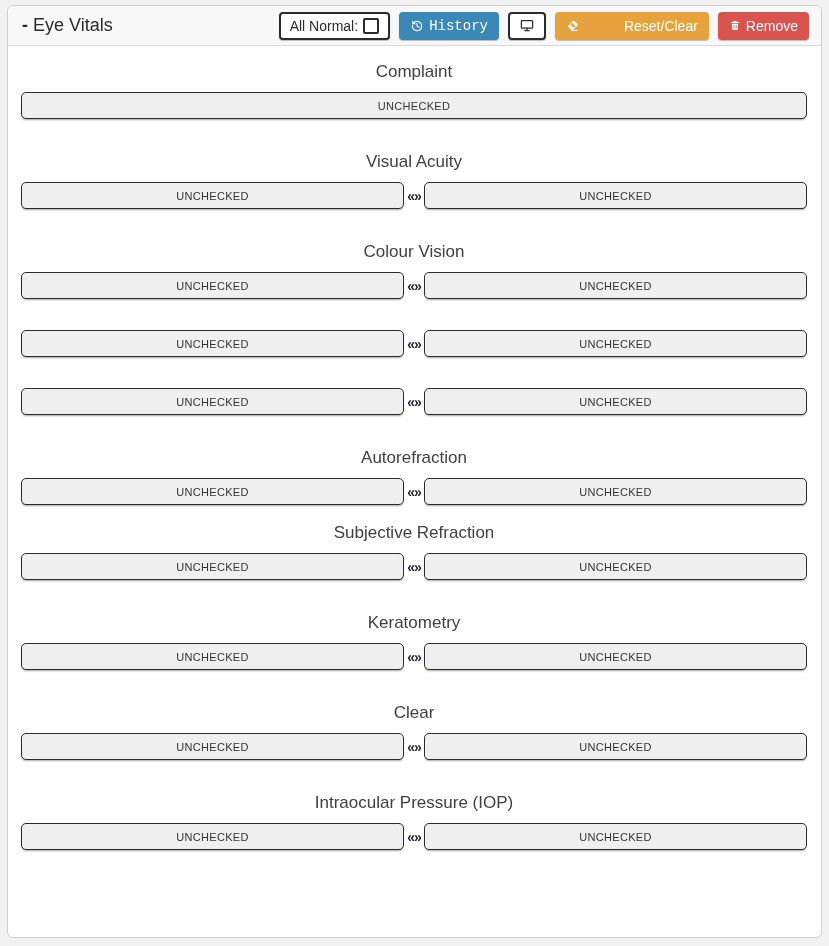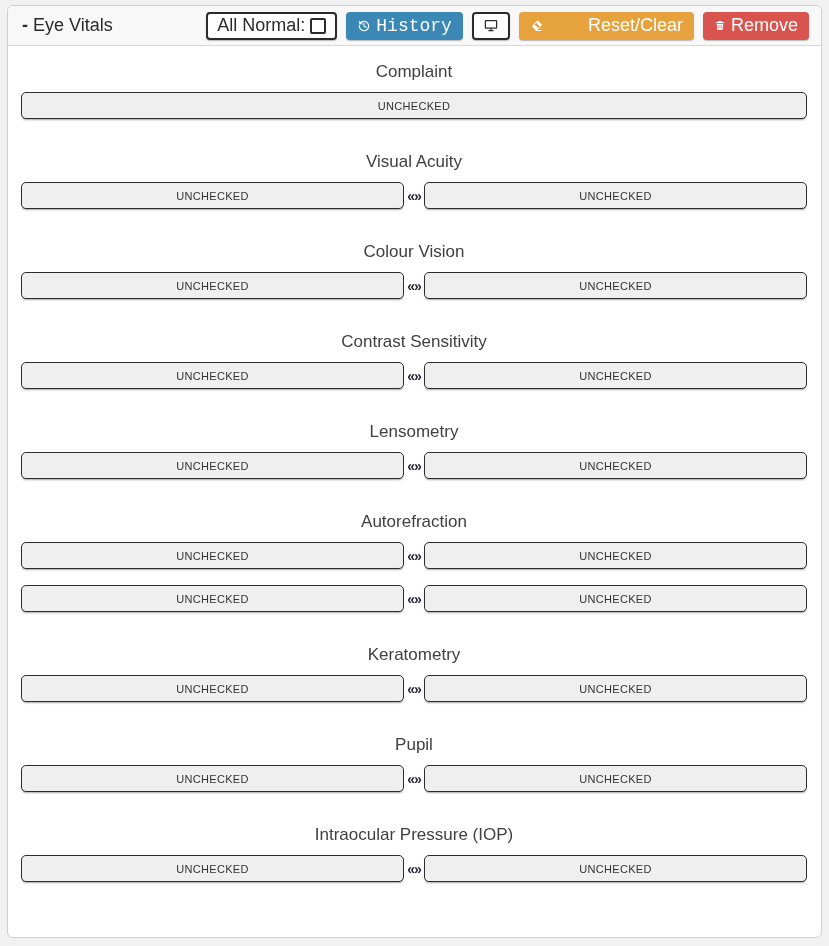--- a/index.html
+++ b/index.html
@@ -38,21 +38,21 @@
     color: #2b2b2b;
   }
   .toolbar { display: flex; align-items: center; gap: 9px; }
   .tb-btn {
     display: inline-flex;
     align-items: center;
     gap: 5px;
     height: 28px;
     padding: 0 9px;
     border-radius: 4px;
-    font-size: 18px;
+    font-size: 14px;
     cursor: pointer;
     border: 2px solid transparent;
     box-shadow: 0 1px 1px rgba(0,0,0,.25);
     white-space: nowrap;
   }
   .tb-btn.outline {
     background: #fff;
     border-color: #2b2b2b;
     color: #2b2b2b;
   }
@@ -190,65 +190,64 @@
   <section class="section">
     <h3 class="section-title">Colour Vision</h3>
     <div class="btn-row">
       <button class="unchecked-btn">UNCHECKED</button>
       <span class="swap">«»</span>
       <button class="unchecked-btn">UNCHECKED</button>
     </div>
   </section>
 
   <section class="section">
-    <h3 class="section-title">Contrast Sensitivity</h3>
-    <div class="btn-row">
-      <button class="unchecked-btn">UNCHECKED</button>
-      <span class="swap">«»</span>
-      <button class="unchecked-btn">UNCHECKED</button>
-    </div>
-  </section>
-
-  <section class="section">
-    <h3 class="section-title">Lensometry</h3>
+    <div class="btn-row">
+      <button class="unchecked-btn">UNCHECKED</button>
+      <span class="swap">«»</span>
+      <button class="unchecked-btn">UNCHECKED</button>
+    </div>
+  </section>
+
+  <section class="section">
     <div class="btn-row">
       <button class="unchecked-btn">UNCHECKED</button>
       <span class="swap">«»</span>
       <button class="unchecked-btn">UNCHECKED</button>
     </div>
   </section>
 
   <section class="section">
     <h3 class="section-title">Autorefraction</h3>
     <div class="btn-row">
       <button class="unchecked-btn">UNCHECKED</button>
       <span class="swap">«»</span>
       <button class="unchecked-btn">UNCHECKED</button>
     </div>
   </section>
 
   <section class="section tight">
+    <h3 class="section-title">Subjective Refraction</h3>
     <div class="btn-row">
       <button class="unchecked-btn">UNCHECKED</button>
       <span class="swap">«»</span>
       <button class="unchecked-btn">UNCHECKED</button>
     </div>
   </section>
 
   <section class="section">
     <h3 class="section-title">Keratometry</h3>
     <div class="btn-row">
       <button class="unchecked-btn">UNCHECKED</button>
       <span class="swap">«»</span>
       <button class="unchecked-btn">UNCHECKED</button>
     </div>
   </section>
 
   <section class="section">
-    <h3 class="section-title">Pupil</h3>
+    <h3 class="section-title">Clear</h3>
     <div class="btn-row">
       <button class="unchecked-btn">UNCHECKED</button>
       <span class="swap">«»</span>
       <button class="unchecked-btn">UNCHECKED</button>
     </div>
   </section>
 
   <section class="section">
     <h3 class="section-title">Intraocular Pressure (IOP)</h3>
     <div class="btn-row">

